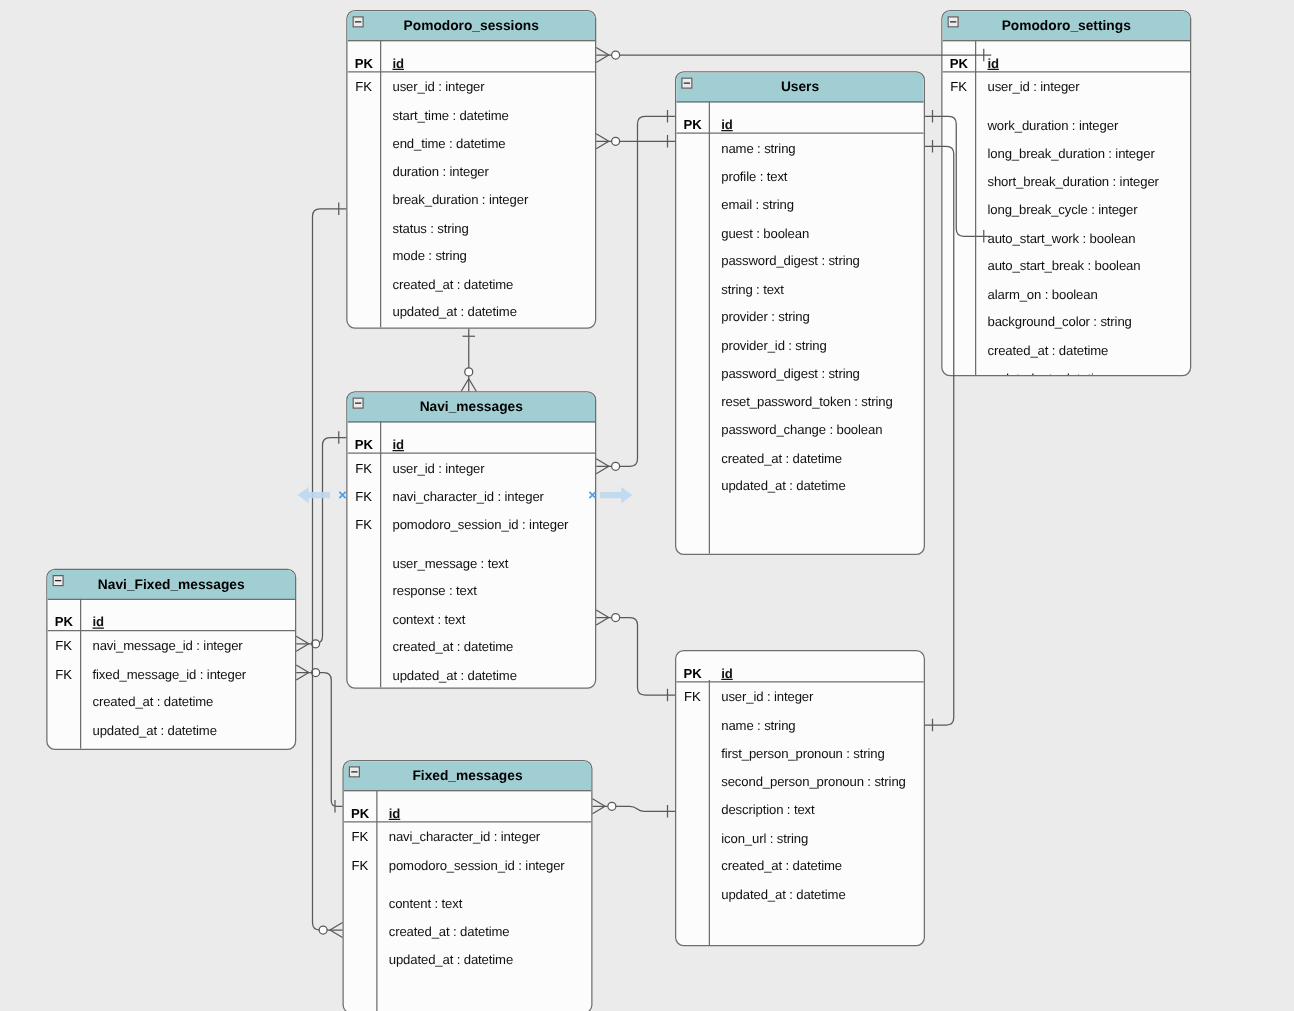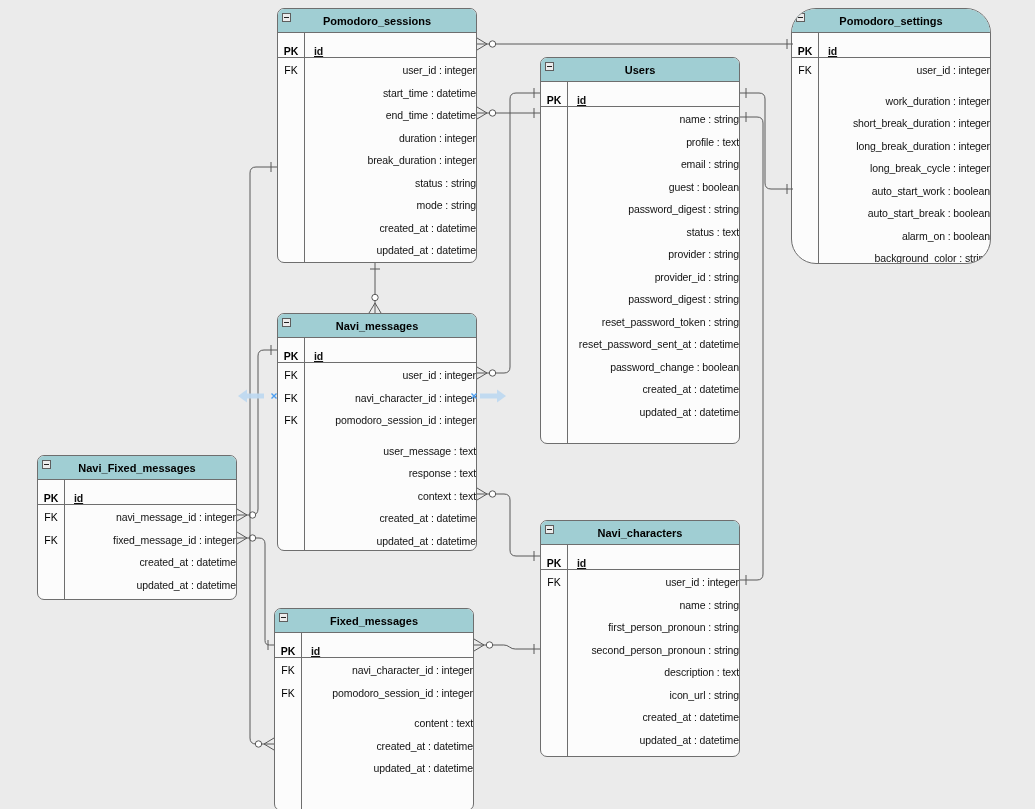--- a/index.html
+++ b/index.html
@@ -36,21 +36,21 @@
   .prow .kcell{font-weight:bold;}
   .fld{
     padding-left:10px;white-space:nowrap;font-size:10.5px;letter-spacing:-0.1px;color:#111;
   }
   .pkf{font-weight:bold;text-decoration:underline;}
   .vline{
     position:absolute;left:26px;top:23px;bottom:0;width:1px;
     background:var(--border,#6e6e6e);z-index:1;
   }
   .tb{position:relative;padding-top:1px;}
-  .rrow{height:22.5px;display:flex;align-items:center;justify-content:space-between;}
+  .rrow{height:22.5px;display:flex;align-items:center;}
   .rrow.gap{margin-top:8px;}
 </style>
 </head>
 <body>
 
 <div id="canvas" style="--teal: #a0ced3; --body: #fcfcfc; --border: #6e6e6e; background: rgb(235, 235, 235);">
   <svg id="wires" width="1035" height="809" viewBox="0 0 1035 809">
     <defs>
       <marker id="mk-one" markerUnits="userSpaceOnUse" markerWidth="16" markerHeight="16" refX="11" refY="8" orient="auto-start-reverse">
         <path d="M5 3 L5 13" stroke="#595959" stroke-width="1" fill="none"></path>
@@ -155,85 +155,81 @@
           <div class="rrow">
             <span class="kcell"></span>
             <span class="fld">guest : boolean</span>
           </div>
           <div class="rrow">
             <span class="kcell"></span>
             <span class="fld">password_digest : string</span>
           </div>
           <div class="rrow">
             <span class="kcell"></span>
-            <span class="fld">status : text</span>
+            <span class="fld">string : text</span>
           </div>
           <div class="rrow">
             <span class="kcell"></span>
             <span class="fld">provider : string</span>
           </div>
           <div class="rrow">
             <span class="kcell"></span>
             <span class="fld">provider_id : string</span>
           </div>
           <div class="rrow">
             <span class="kcell"></span>
             <span class="fld">password_digest : string</span>
           </div>
           <div class="rrow">
             <span class="kcell"></span>
             <span class="fld">reset_password_token : string</span>
           </div>
           <div class="rrow">
             <span class="kcell"></span>
-            <span class="fld">reset_password_sent_at : datetime</span>
-          </div>
-          <div class="rrow">
-            <span class="kcell"></span>
             <span class="fld">password_change : boolean</span>
           </div>
           <div class="rrow">
             <span class="kcell"></span>
             <span class="fld">created_at : datetime</span>
           </div>
           <div class="rrow">
             <span class="kcell"></span>
             <span class="fld">updated_at : datetime</span>
           </div>
         </div>
         <div class="vline"></div>
       </div>
-      <div class="tbox" style="left: 791px; top: 8px; width: 200px; height: 256px; border-radius: 25px;">
+      <div class="tbox" style="left: 753px; top: 8px; width: 200px; height: 293px;">
         <div class="thead">
           <span class="collapse"></span>
           <span class="ttl">Pomodoro_settings</span>
         </div>
         <div class="prow">
           <span class="kcell">PK</span>
           <span class="fld pkf">id</span>
         </div>
         <div class="tb">
           <div class="rrow">
             <span class="kcell">FK</span>
             <span class="fld">user_id : integer</span>
           </div>
           <div class="rrow gap">
             <span class="kcell"></span>
             <span class="fld">work_duration : integer</span>
           </div>
           <div class="rrow">
             <span class="kcell"></span>
+            <span class="fld">long_break_duration : integer</span>
+          </div>
+          <div class="rrow">
+            <span class="kcell"></span>
             <span class="fld">short_break_duration : integer</span>
           </div>
           <div class="rrow">
             <span class="kcell"></span>
-            <span class="fld">long_break_duration : integer</span>
-          </div>
-          <div class="rrow">
-            <span class="kcell"></span>
             <span class="fld">long_break_cycle : integer</span>
           </div>
           <div class="rrow">
             <span class="kcell"></span>
             <span class="fld">auto_start_work : boolean</span>
           </div>
           <div class="rrow">
             <span class="kcell"></span>
             <span class="fld">auto_start_break : boolean</span>
           </div>
@@ -357,24 +353,20 @@
             <span class="fld">created_at : datetime</span>
           </div>
           <div class="rrow">
             <span class="kcell"></span>
             <span class="fld">updated_at : datetime</span>
           </div>
         </div>
         <div class="vline"></div>
       </div>
       <div class="tbox" style="left: 540px; top: 520px; width: 200px; height: 237px;">
-        <div class="thead">
-          <span class="collapse"></span>
-          <span class="ttl">Navi_characters</span>
-        </div>
         <div class="prow">
           <span class="kcell">PK</span>
           <span class="fld pkf">id</span>
         </div>
         <div class="tb">
           <div class="rrow">
             <span class="kcell">FK</span>
             <span class="fld">user_id : integer</span>
           </div>
           <div class="rrow">

